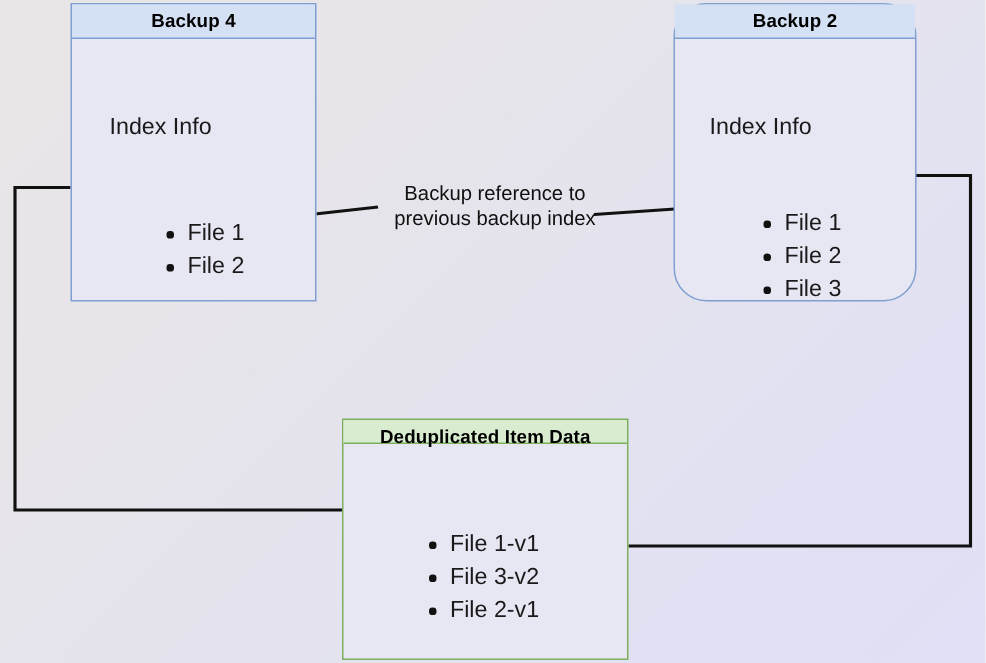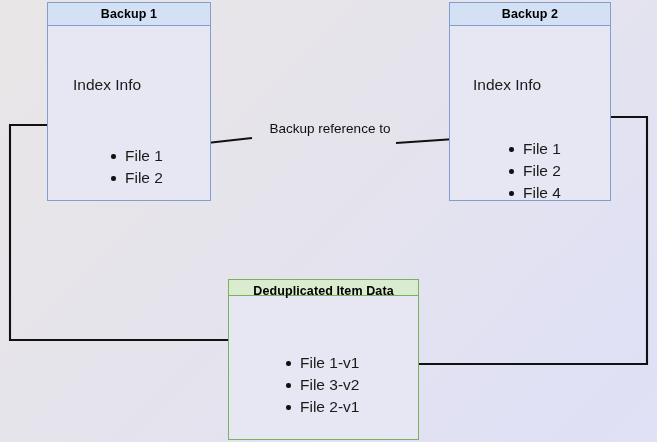--- a/index.html
+++ b/index.html
@@ -71,21 +71,21 @@
     border-bottom: 1.8px solid #7cb05e;
     height: 16px;
     line-height: 23px;
   }
   .node.green .node-body {
     background: #e7e7f3;
   }
 
   
   #backup1 { left: 47px;  top: 2px;  width: 164px; height: 199px; }
-  #backup2 { left: 449px; top: 2px;  width: 162px; height: 199px; }
+  #backup2 { left: 449px; top: 2px;  width: 162px; height: 199px; border-radius: 22px; }
   #dedup   { left: 228px; top: 279px; width: 191px; height: 161px; }
 
   .index-title {
     position: absolute;
     font-size: 15.5px;
     color: #1a1a1a;
     white-space: nowrap;
   }
   #backup1 .index-title { left: 25px; top: 50px; }
   #backup2 .index-title { left: 23px; top: 50px; }
@@ -149,50 +149,51 @@
     <path d="M 97,125 L 10,125 L 10,340 L 263,340" fill="none" stroke="#111" stroke-width="2.1" marker-end="url(#arrowRight2)"></path>
 
     <path d="M 578,117 L 647,117 L 647,364 L 385,364" fill="none" stroke="#111" stroke-width="2.1" marker-end="url(#arrowRight2)"></path>
 
     <path d="M 499,136 L 396,143" fill="none" stroke="#111" stroke-width="2.1"></path>
 
     <path d="M 252,138 L 171,147" fill="none" stroke="#111" stroke-width="2.1" marker-end="url(#arrowRight)"></path>
   </svg>
 
   <div class="node blue" id="backup1">
-    <div class="node-header">Backup 1</div>
+    <div class="node-header">Backup 4</div>
     <div class="node-body">
       <div class="index-title">Index Info</div>
       <ul class="file-list">
         <li>File 1</li>
         <li>File 2</li>
       </ul>
     </div>
   </div>
 
   <div class="node blue" id="backup2">
     <div class="node-header">Backup 2</div>
     <div class="node-body">
       <div class="index-title">Index Info</div>
       <ul class="file-list">
         <li>File 1</li>
         <li>File 2</li>
-        <li>File 4</li>
+        <li>File 3</li>
       </ul>
     </div>
   </div>
 
   <div class="node green" id="dedup">
     <div class="node-header">Deduplicated Item Data</div>
     <div class="node-body">
       <ul class="file-list">
         <li>File 1-v1</li>
         <li>File 3-v2</li>
         <li>File 2-v1</li>
       </ul>
     </div>
   </div>
 
   <div id="annotation">
     <span class="ln">Backup reference to</span>
+    <span class="ln">previous backup index</span>
   </div>
 
 </div>
 
 </body></html>

